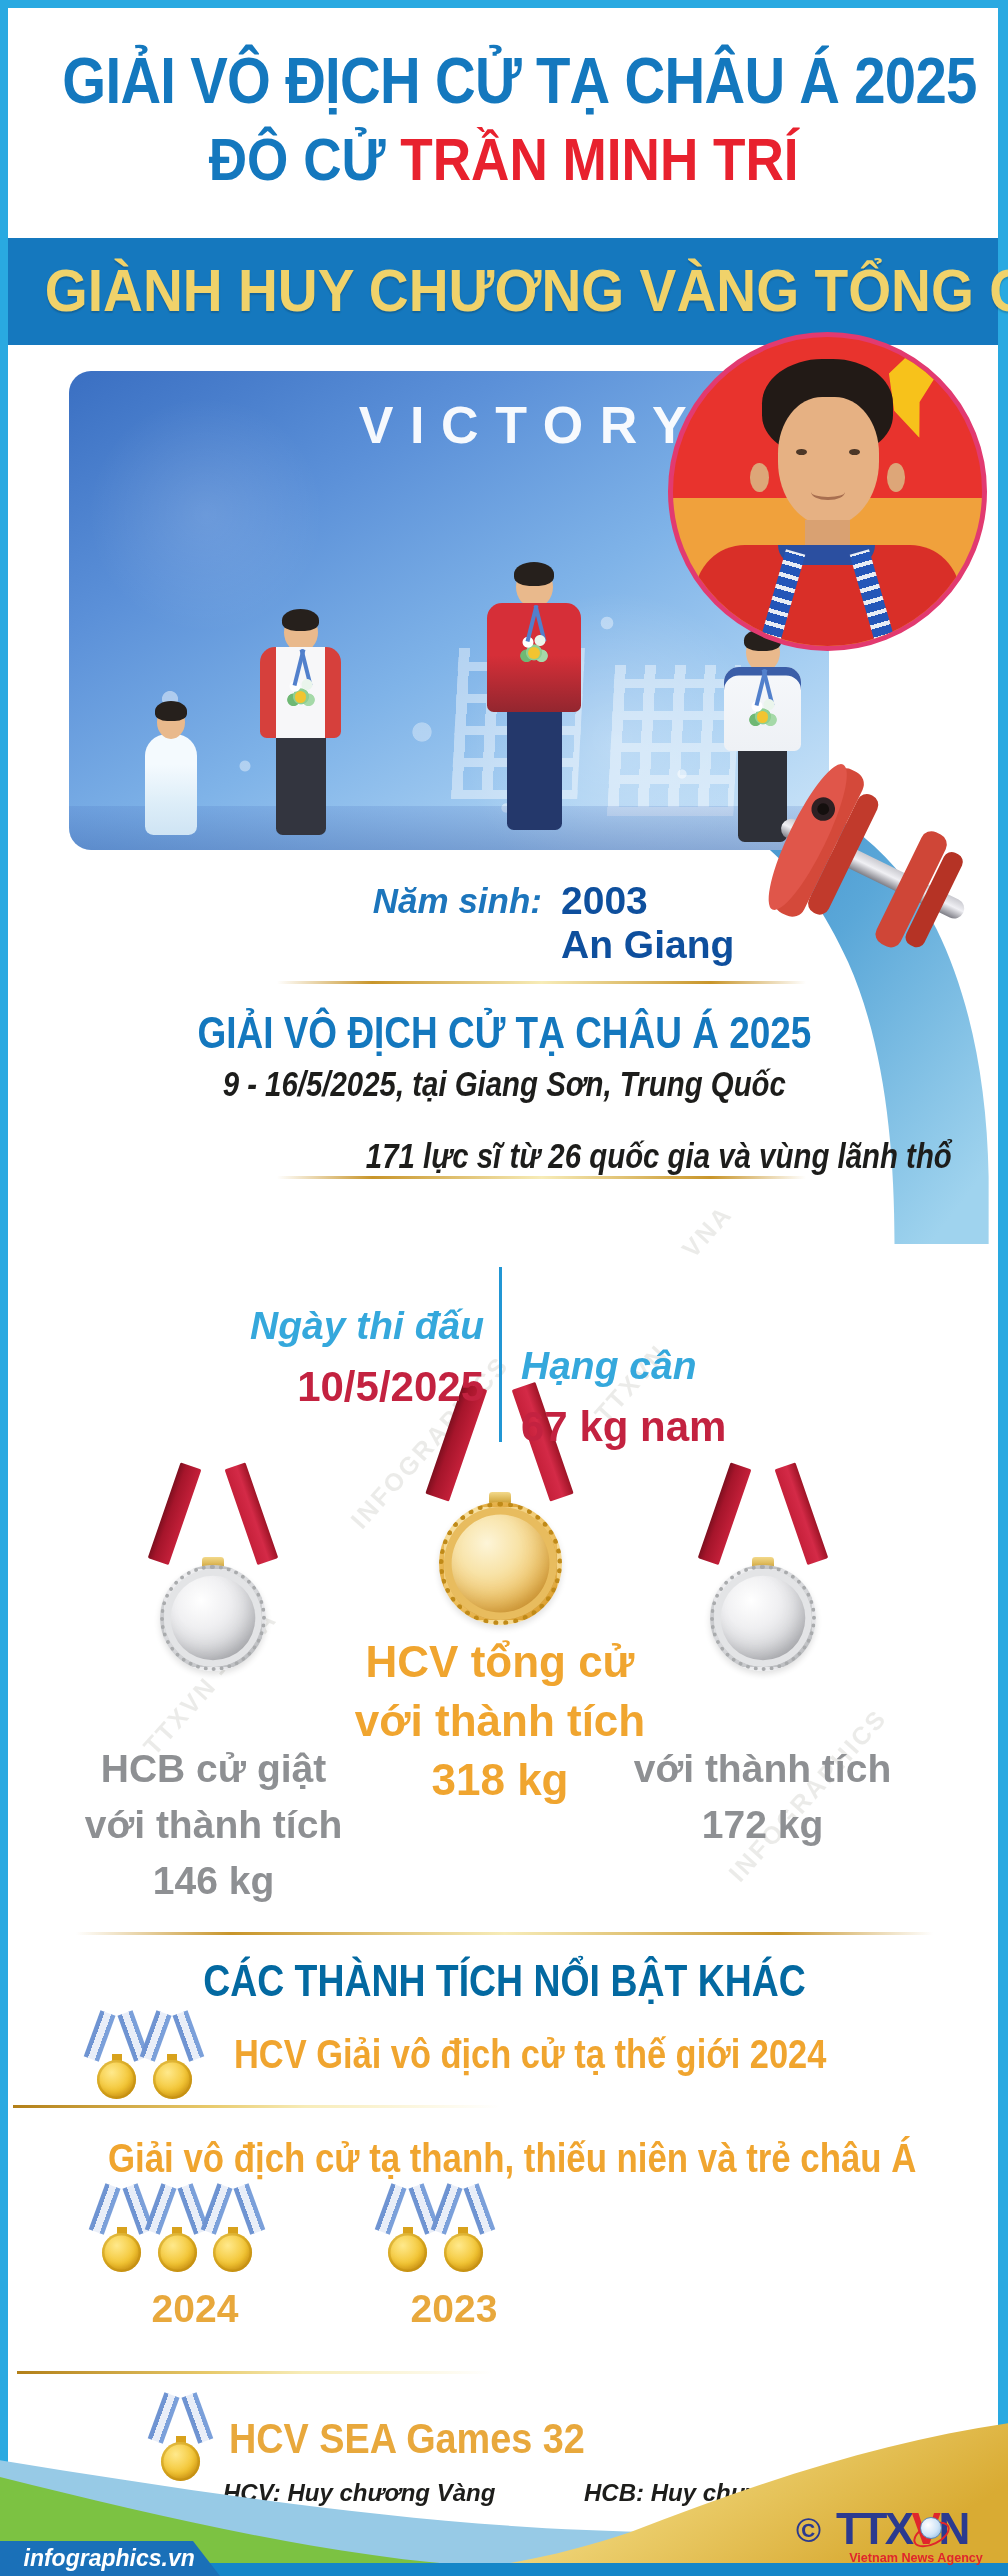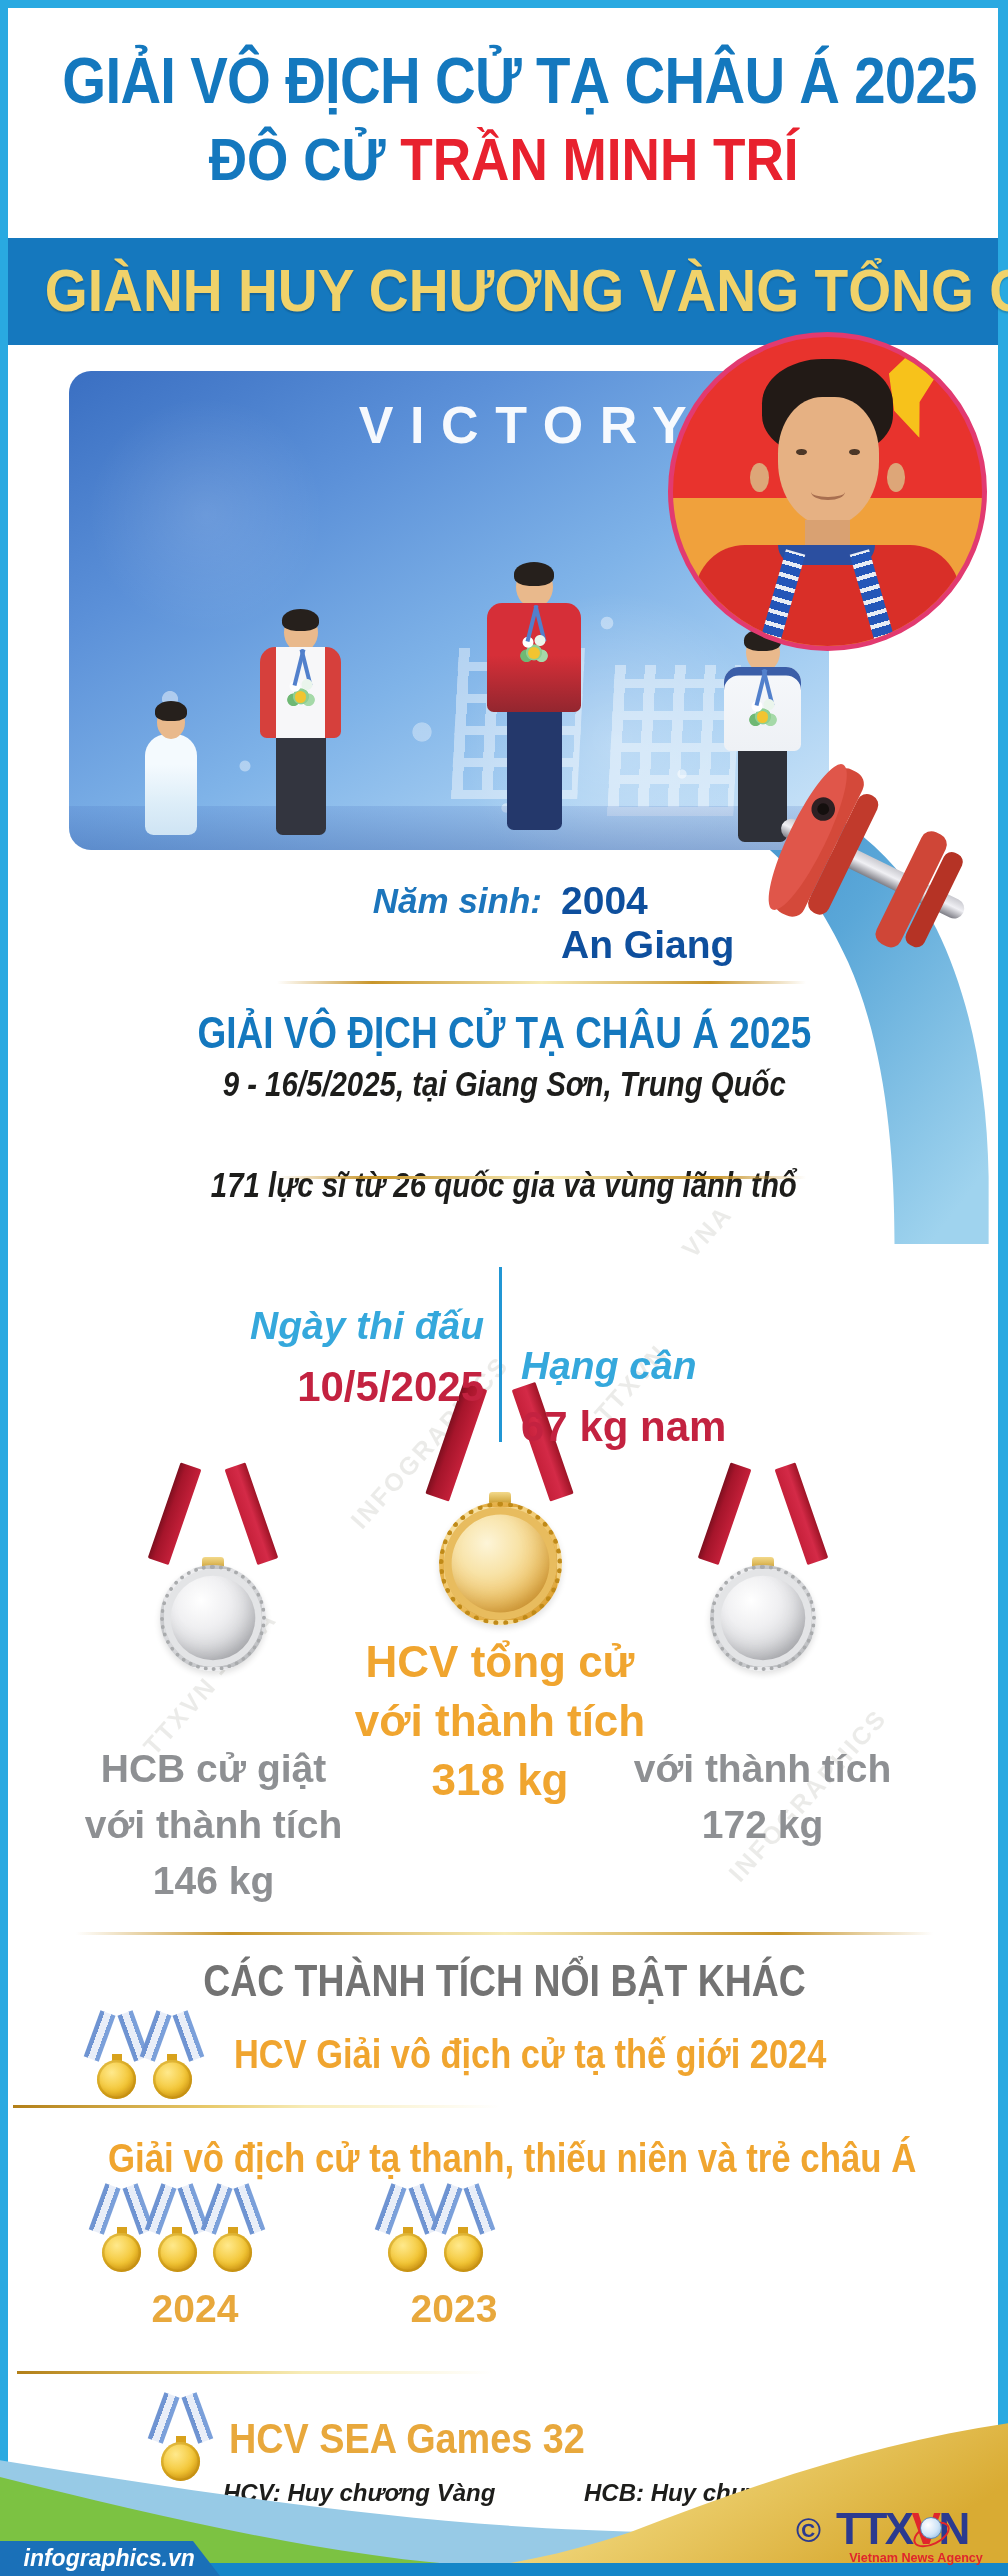--- a/index.html
+++ b/index.html
@@ -136,21 +136,21 @@
   .bm-gold .bdisc{top:116px;margin-left:-61px;width:123px;height:123px;border:5px dotted #c08a18;box-sizing:border-box;
     background:radial-gradient(circle at 38% 32%,#fdf5d8 0%,#f8e3a8 30%,#f0c568 60%,#d99b2a 85%,#c07d12 100%);
     box-shadow:inset 0 0 0 7.6px #e8bc5e, inset -8.4px -13.4px 22px rgba(150,90,10,.4), 0 3.4px 6.7px rgba(0,0,0,.12);}
   .bm-silver .bdisc{top:99px;margin-left:-53px;width:106px;height:106px;border:4.2px dotted #a9abad;box-sizing:border-box;
     background:radial-gradient(circle at 38% 32%,#ffffff 0%,#f0f0f2 30%,#d5d6d9 62%,#b4b6b9 88%,#9fa1a4 100%);
     box-shadow:inset 0 0 0 6.7px #e3e4e6, inset -7.6px -11.8px 18.5px rgba(90,90,95,.35), 0 3.4px 6.7px rgba(0,0,0,.12);}
   .cap{position:absolute;text-align:center;font-weight:bold;z-index:5;}
   .cap-gold{left:332px;top:1632px;width:336px;font-size:44px;line-height:59px;color:var(--c-orange);}
   .cap-gray{width:319px;font-size:39px;line-height:56px;color:var(--c-gray);}
   
-  .ot-title{top:1956px;font-size:44px;font-weight:bold;color:#737373;z-index:5;}
+  .ot-title{top:1956px;font-size:44px;font-weight:bold;color:#0369a1;z-index:5;}
   .orange-row{font-size:40px;font-weight:bold;color:var(--c-orange);z-index:5;white-space:nowrap;}
   .year{position:absolute;width:126px;text-align:center;font-size:39px;font-weight:bold;color:var(--c-orangedeep);z-index:5;}
   .medrow{position:absolute;z-index:5;white-space:nowrap;}
   .mini{position:relative;display:inline-block;width:59px;height:86px;margin-right:-3.4px;}
   .mini i{position:absolute;display:block;}
   .m-rl,.m-rr{top:0;width:16px;height:49px;background:linear-gradient(90deg,#6f94d2 0 28%,#e9eef8 28% 72%,#7ba0da 72%);}
   .m-rl{left:13.4px;transform:rotate(20deg);transform-origin:top center;}
   .m-rr{right:13.4px;transform:rotate(-20deg);transform-origin:top center;}
   .m-clasp{left:50%;top:41px;width:10px;height:8.4px;margin-left:-5px;background:#d8a21c;}
   .m-disc{left:50%;top:47px;margin-left:-19.3px;width:39px;height:39px;border-radius:50%;
@@ -273,32 +273,32 @@
     </div>
     <div class="pt-neck"></div>
     <div class="pt-body">
       <div class="pt-collar"></div>
       <span class="pt-rib" style="left:77px;transform:rotate(16deg);"></span>
       <span class="pt-rib" style="right:77px;transform:rotate(-16deg);"></span>
     </div>
   </div>
 
   <div class="abs prow-l" style="top:881px;">Năm sinh:</div>
-  <div class="abs prow-v" style="top:879px;">2004</div>
+  <div class="abs prow-v" style="top:879px;">2003</div>
   <div class="abs prow-v" style="top:923px;">An Giang</div>
 
   <div class="gdiv" style="left:277px;top:981px;width:529px;"></div>
 
   <div class="abs ctr ev-title">
     <span class="cond" style="transform:scaleX(.84);">GIẢI VÔ ĐỊCH CỬ TẠ CHÂU Á 2025</span>
   </div>
   <div class="abs ctr ev-line" style="top:1064px;">
     <span class="cond" style="transform:scaleX(.84);">9 - 16/5/2025, tại Giang Sơn, Trung Quốc</span>
   </div>
-  <div class="abs ctr ev-line" style="top:1165px;">
+  <div class="abs ctr ev-line" style="top:1136px;text-align:right;">
     <span class="cond" style="transform:scaleX(.84);">171 lực sĩ từ 26 quốc gia và vùng lãnh thổ</span>
   </div>
 
   <div class="gdiv" style="left:277px;top:1176px;width:529px;"></div>
 
   <div class="abs vline"></div>
   <div class="abs col-label cl" style="top:1304px;">Ngày thi đấu</div>
   <div class="abs col-label cr" style="top:1304px;">Hạng cân</div>
   <div class="abs col-value cl" style="top:1363px;">10/5/2025</div>
   <div class="abs col-value cr" style="top:1363px;">67 kg nam</div>

